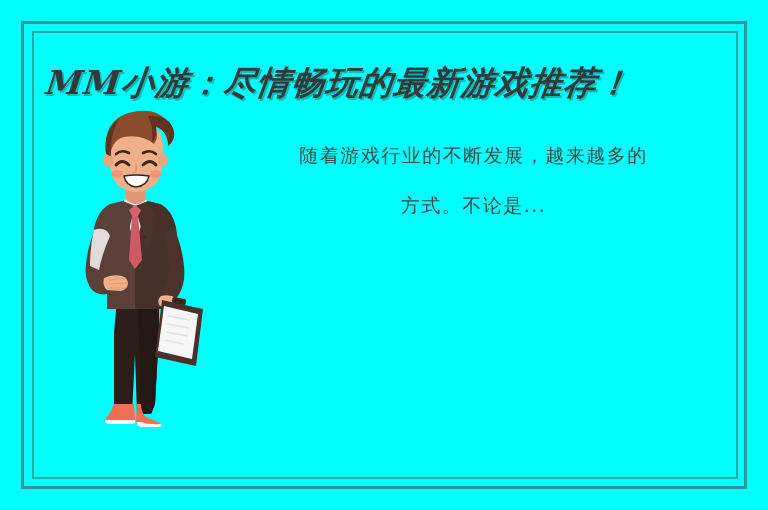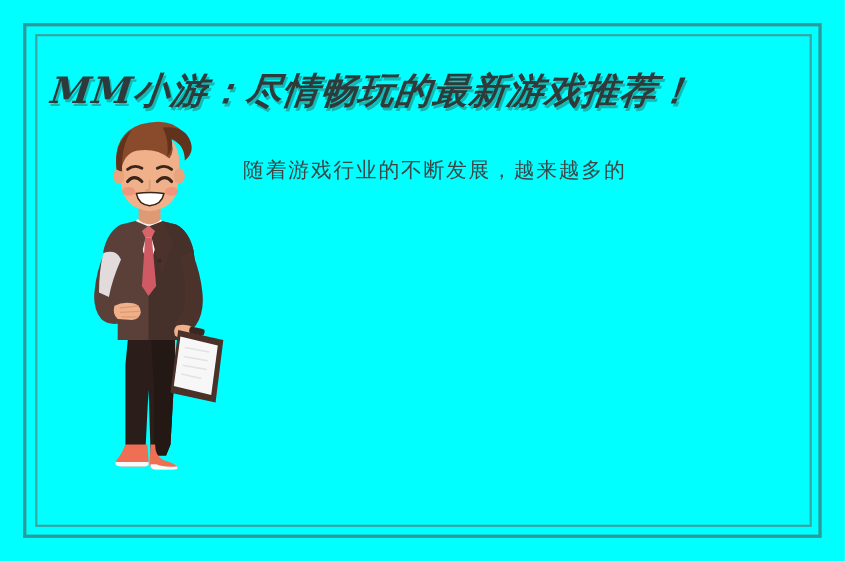--- a/index.html
+++ b/index.html
@@ -61,20 +61,21 @@
     line-height: 46px;
     transform: skewX(-7deg);
   }
 
   
   .body-copy {
     position: absolute;
     left: 221px;
     top: 130px;
     width: 505px;
+    text-align: center;
   }
   .body-copy p {
     margin: 0;
     font-family: "DejaVu Sans", sans-serif;
     font-size: 19px;
     line-height: 50px;
     color: #3d4748;
     letter-spacing: 1.5px;
     white-space: nowrap;
   }
@@ -168,15 +169,16 @@
       <path d="M74 60 L74 67 Q74 69 71 69" stroke="#dd9a74" stroke-width="1.6" fill="none" stroke-linecap="round"></path>
 
       <path d="M62 72 Q74 70 87 72 Q85 82 74 83 Q64 82 62 72 Z" fill="#ffffff" stroke="#3b2418" stroke-width="1.4"></path>
     </svg>
   </div>
 
   <div class="title">MM小游：尽情畅玩的最新游戏推荐！</div>
 
   <div class="body-copy">
     <p>随着游戏行业的不断发展，越来越多的</p>
+    <p>方式。不论是...</p>
   </div>
 
 </div>
 
 </body></html>

